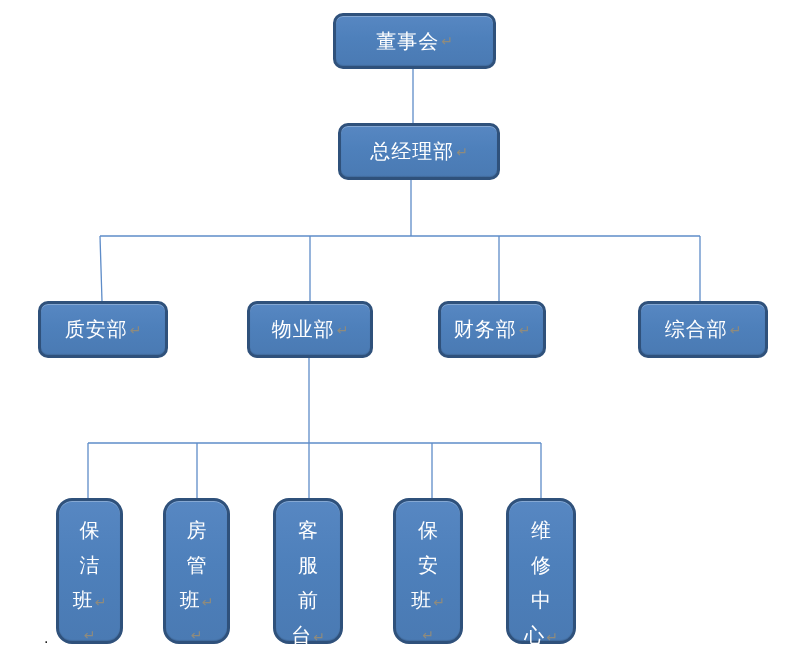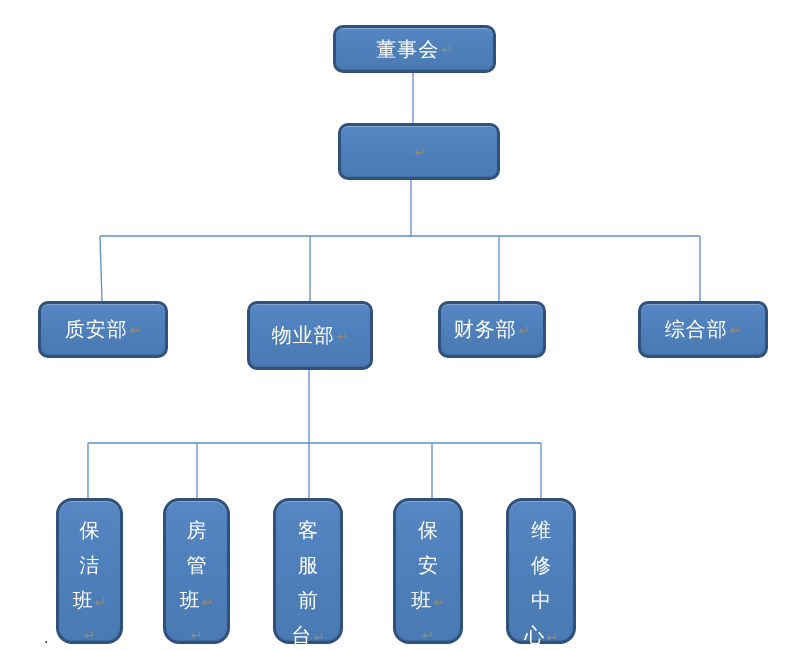--- a/index.html
+++ b/index.html
@@ -84,34 +84,35 @@
     <line x1="309" y1="358" x2="309" y2="498" stroke="#5e8cc8" stroke-width="1.3"></line>
 
     <line x1="88" y1="443" x2="541" y2="443" stroke="#5e8cc8" stroke-width="1.3"></line>
 
     <line x1="88" y1="443" x2="88" y2="498" stroke="#5e8cc8" stroke-width="1.3"></line>
     <line x1="197" y1="443" x2="197" y2="498" stroke="#5e8cc8" stroke-width="1.3"></line>
     <line x1="432" y1="443" x2="432" y2="498" stroke="#5e8cc8" stroke-width="1.3"></line>
     <line x1="541" y1="443" x2="541" y2="498" stroke="#5e8cc8" stroke-width="1.3"></line>
   </svg>
 
-  <div class="node hbox" style="left:333px; top:13px; width:163px; height:48px;margin-top:12px;">
+  <div class="node hbox" style="left:333px; top:13px; width:163px; height:56px;">
     <span>董事会</span>
       <span class="ret">↵</span>
   </div>
 
   <div class="node hbox" style="left:338px; top:123px; width:162px; height:57px;">
+    <span>总经理部</span>
       <span class="ret">↵</span>
   </div>
 
   <div class="node hbox" style="left:38px; top:301px; width:130px; height:57px;align-items:center;">
     <span>质安部</span>
       <span class="ret">↵</span>
   </div>
-  <div class="node hbox" style="left:247px; top:301px; width:126px; height:69px;text-align:right;">
+  <div class="node hbox" style="left:247px; top:301px; width:126px; height:57px;text-align:right;">
     <span>物业部</span>
       <span class="ret">↵</span>
   </div>
   <div class="node hbox" style="left:438px; top:301px; width:108px; height:57px;">
     <span>财务部</span>
       <span class="ret">↵</span>
   </div>
   <div class="node hbox" style="left:638px; top:301px; width:130px; height:57px;">
     <span>综合部</span>
       <span class="ret">↵</span>

